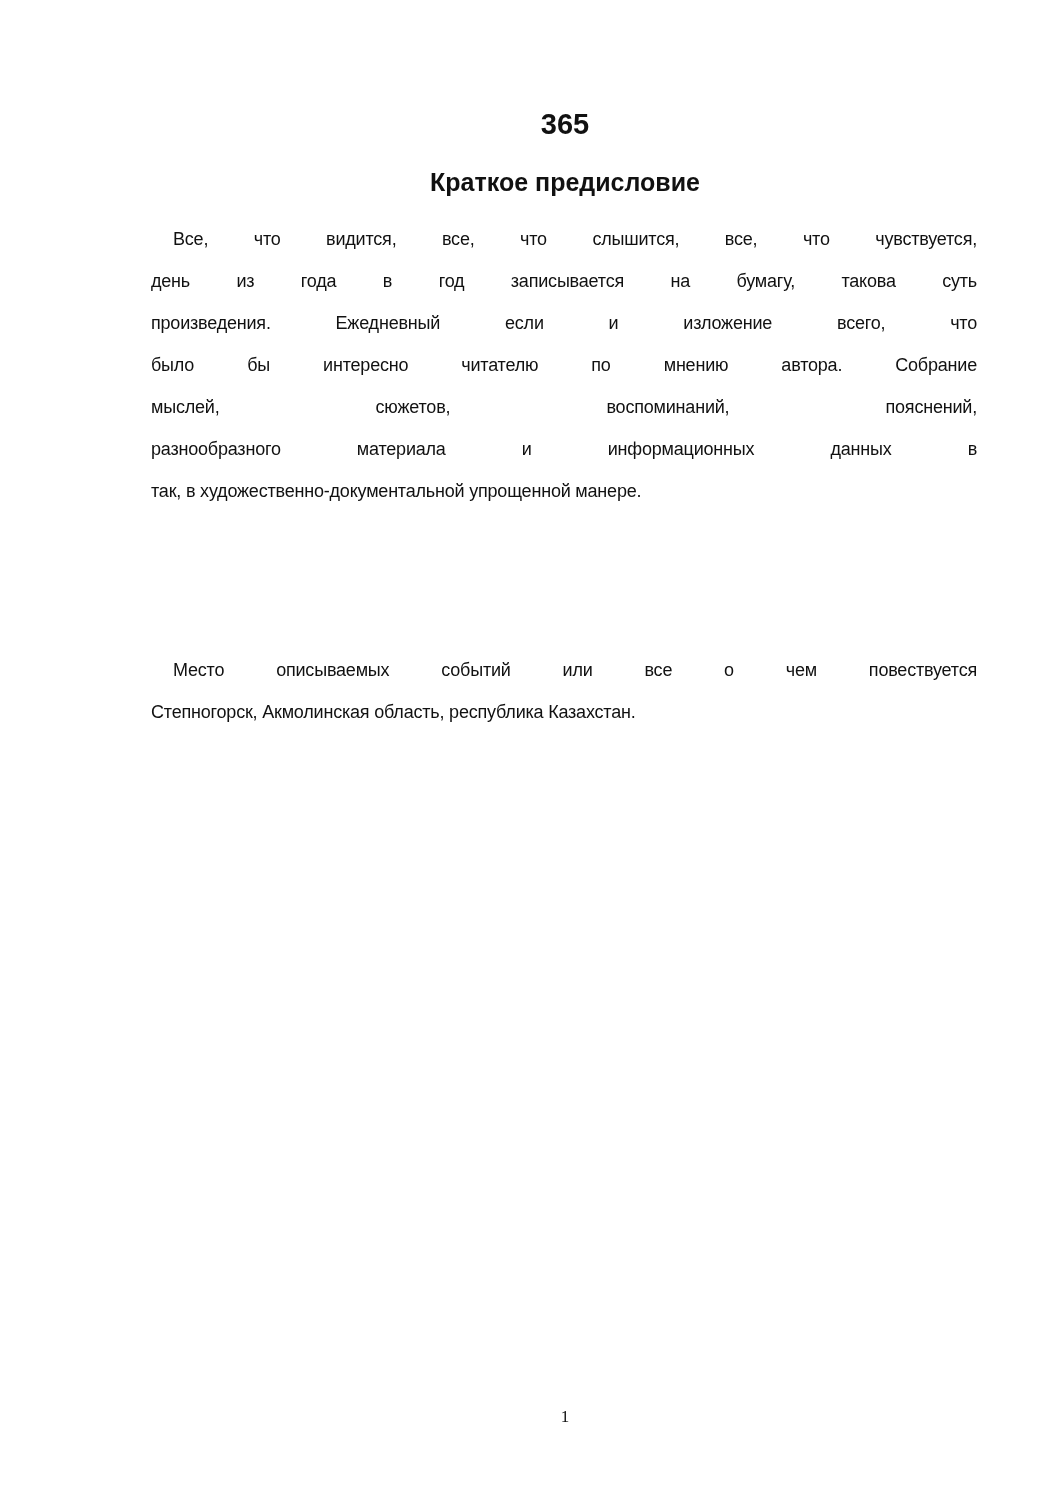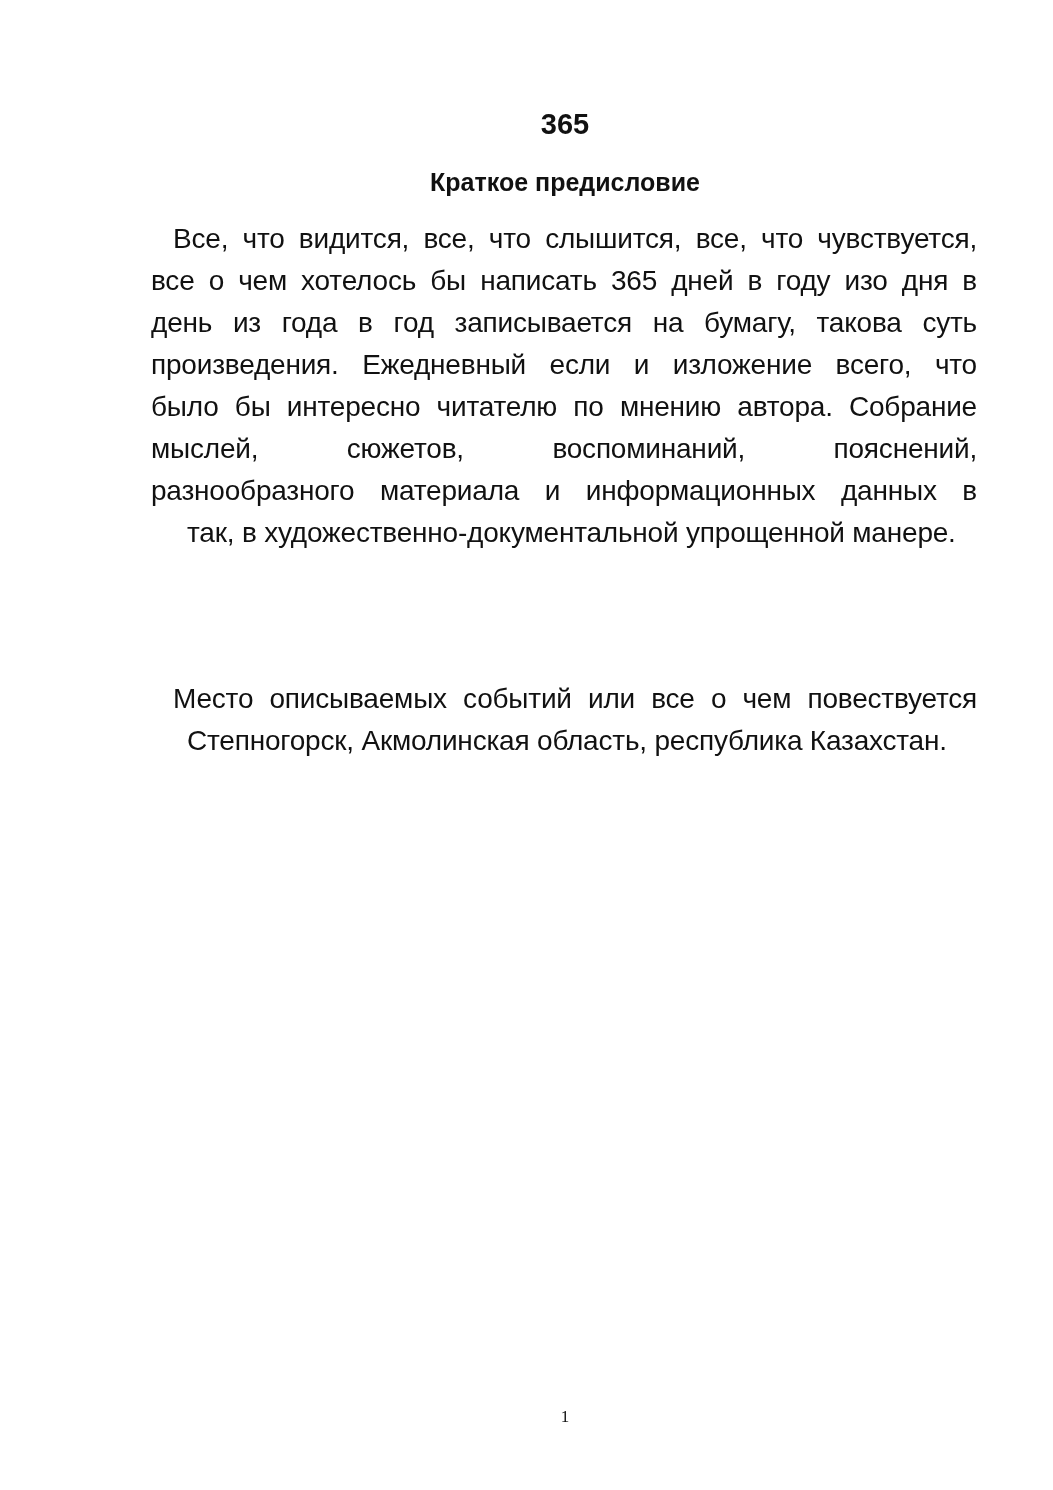--- a/index.html
+++ b/index.html
@@ -39,38 +39,37 @@
       top: 164px;
       text-align: center;
       font-weight: bold;
       font-size: 25px;
       line-height: 36px;
     }
     .body-text {
       position: absolute;
       left: 151px;
       width: 826px;
-      font-size: 28px;
+      font-size: 18px;
       line-height: 42px;
       text-align: justify;
       text-align-last: left;
       letter-spacing: -0.2px;
     }
     .para1 { top: 218px; }
-    .para2 { top: 678px; }
+    .para2 { top: 649px; }
     .line {
       display: block;
       text-align: justify;
       text-align-last: justify;
       white-space: nowrap;
       height: 42px;
     }
     .line.last {
       text-align-last: left;
-      margin-left: 36px;
     }
     .indent { padding-left: 22px; }
     .page-number {
       position: absolute;
       left: 0;
       width: 1130px;
       top: 1405px;
       text-align: center;
       font-family: "Liberation Serif", "DejaVu Serif", serif;
       font-size: 17px;
@@ -81,21 +80,20 @@
 <body>
 
 <div class="page">
 
   <div class="title">365</div>
 
   <div class="subtitle">Краткое предисловие</div>
 
   <div class="body-text para1">
     <span class="line indent">Все, что видится, все, что слышится, все, что чувствуется,</span>
-    <span class="line">все о чем хотелось бы написать 365 дней в году изо дня в</span>
     <span class="line">день из года в год записывается на бумагу, такова суть</span>
     <span class="line">произведения. Ежедневный если и изложение всего, что</span>
     <span class="line">было бы интересно читателю по мнению автора. Собрание</span>
     <span class="line">мыслей, сюжетов, воспоминаний, пояснений,</span>
     <span class="line">разнообразного материала и информационных данных в</span>
     <span class="line last">так, в художественно-документальной упрощенной манере.</span>
   </div>
 
   <div class="body-text para2">
     <span class="line indent">Место описываемых событий или все о чем повествуется</span>

